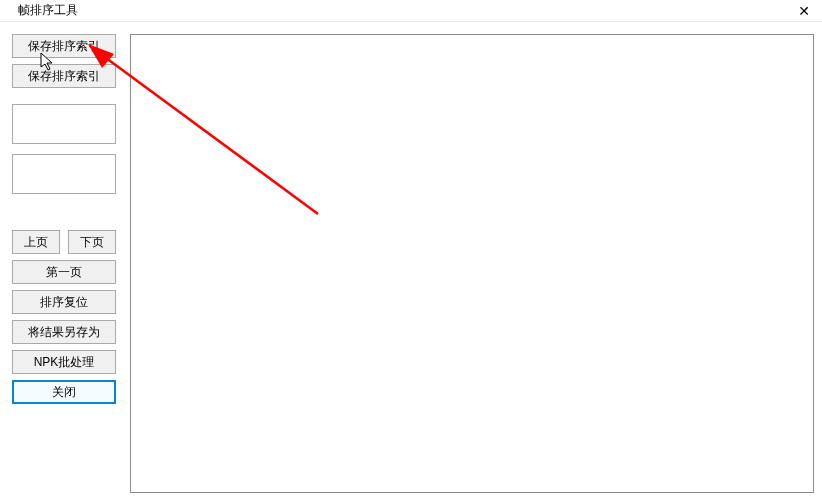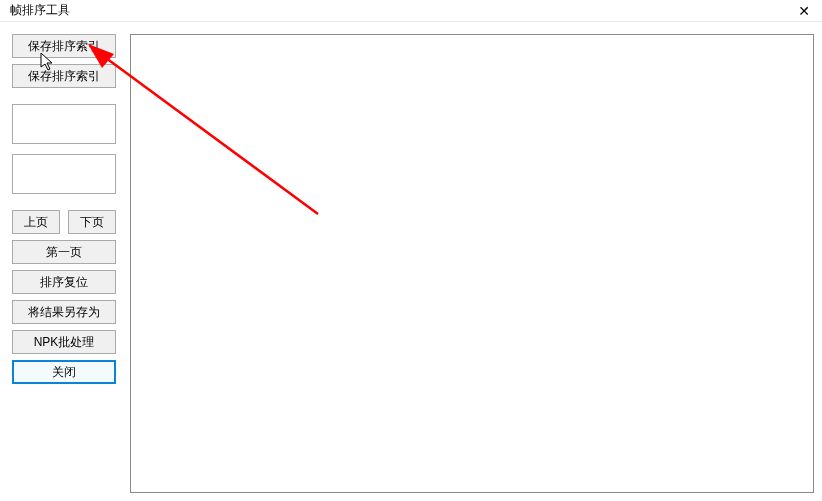--- a/index.html
+++ b/index.html
@@ -10,21 +10,21 @@
     width: 822px;
     height: 501px;
     overflow: hidden;
     position: relative;
   }
   .titlebar {
     height: 22px;
     display: flex;
     align-items: center;
     justify-content: space-between;
-    padding: 0 6px 0 10px;
+    padding: 0 6px 0 18px;
     background: #ffffff;
     border-bottom: 1px solid #e8e8e8;
   }
   .titlebar-title {
     font-size: 12px;
     color: #000;
   }
   .titlebar-close {
     width: 24px;
     height: 18px;
@@ -73,21 +73,21 @@
     border: 1px solid #a9a9a9;
     background: #ffffff;
     height: 40px;
     width: 100%;
   }
   .box + .box { margin-top: 4px; }
   .pager-row {
     display: flex;
     gap: 8px;
   }
-  .pager-row .btn { flex: 1 1 0; }
+  .pager-row .btn { flex: 1 1 0; margin-top: 20px; }
   .spacer-sm { height: 4px; }
   .canvas {
     position: absolute;
     left: 130px;
     top: 12px;
     right: 8px;
     bottom: 8px;
     border: 1px solid #8a8a8a;
     background: #ffffff;
   }

